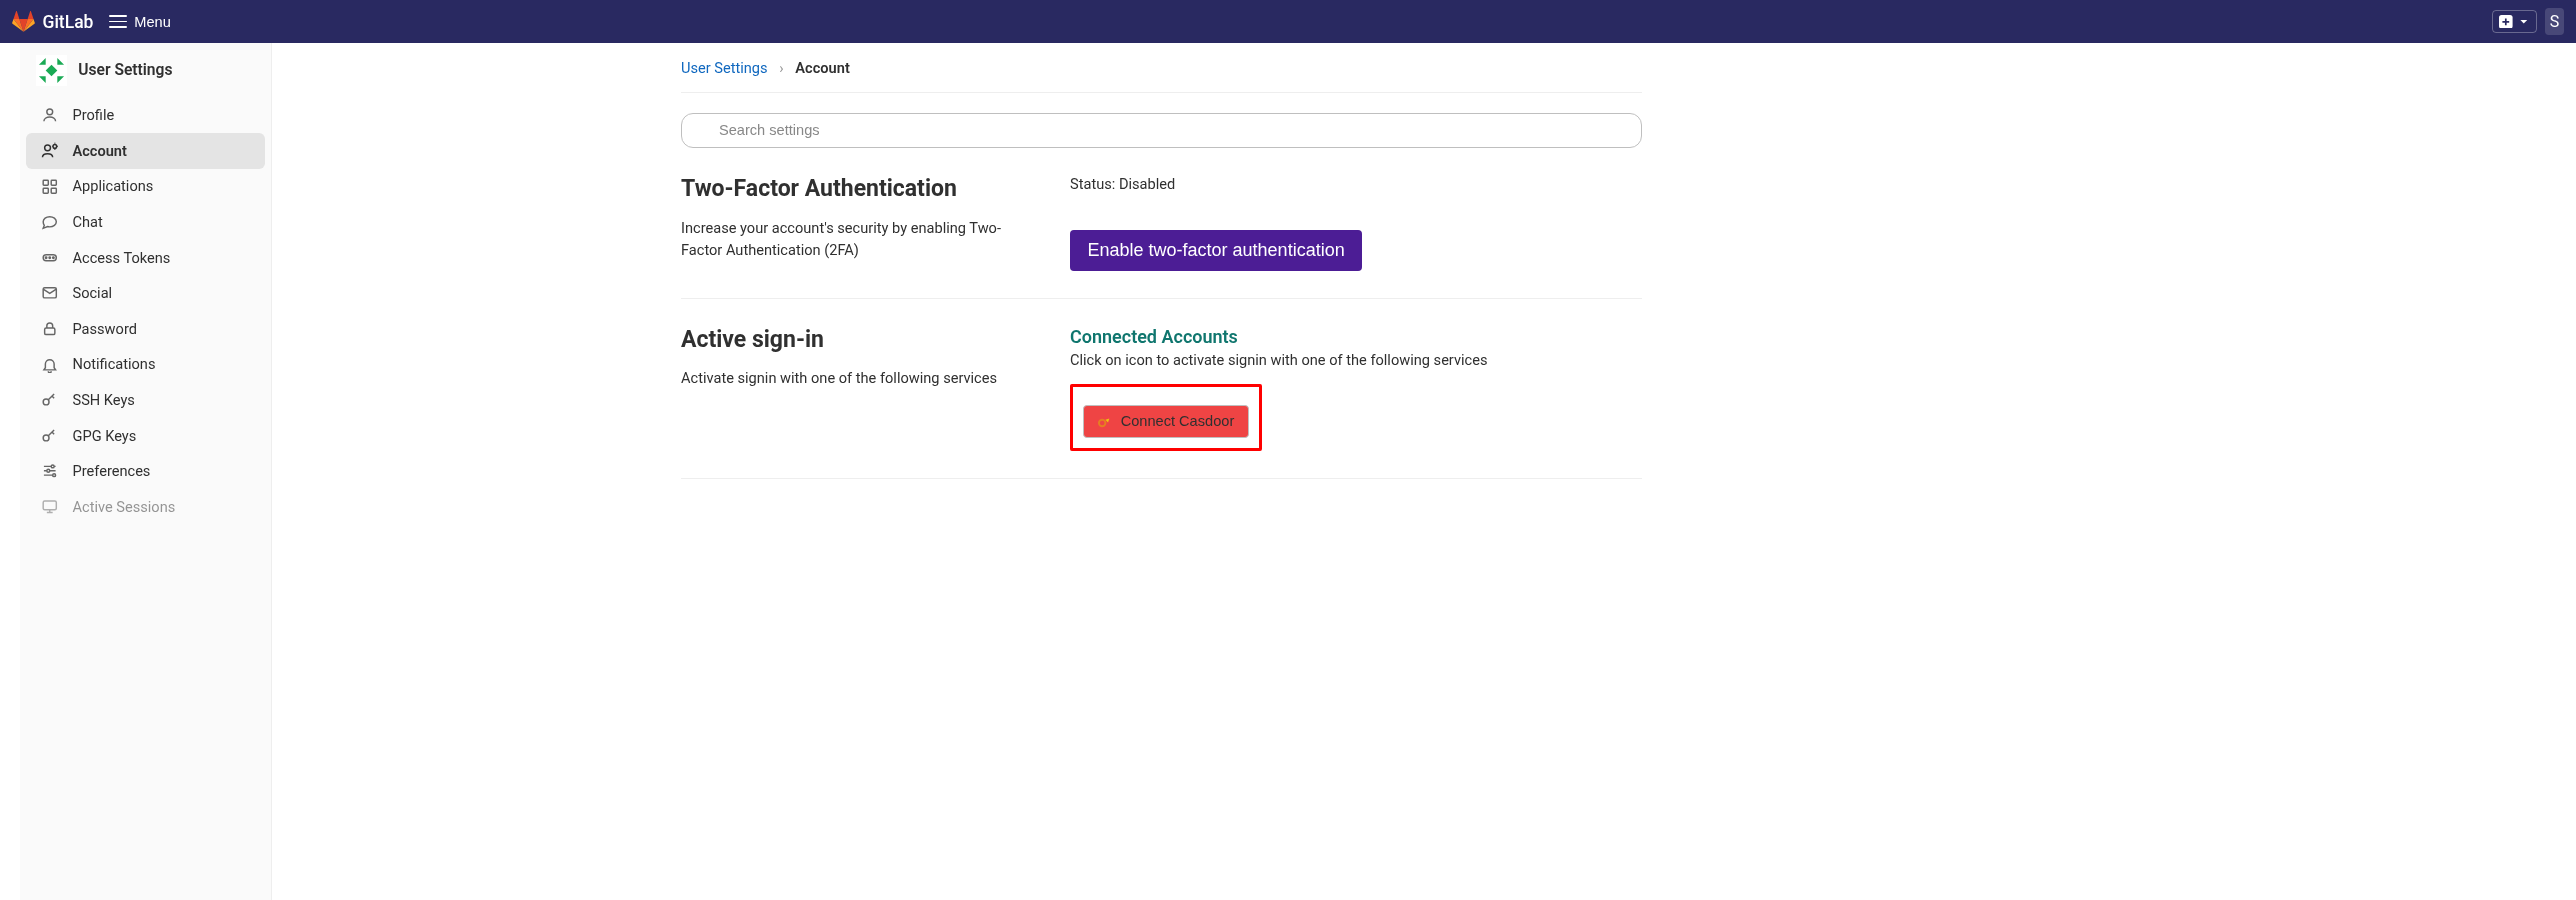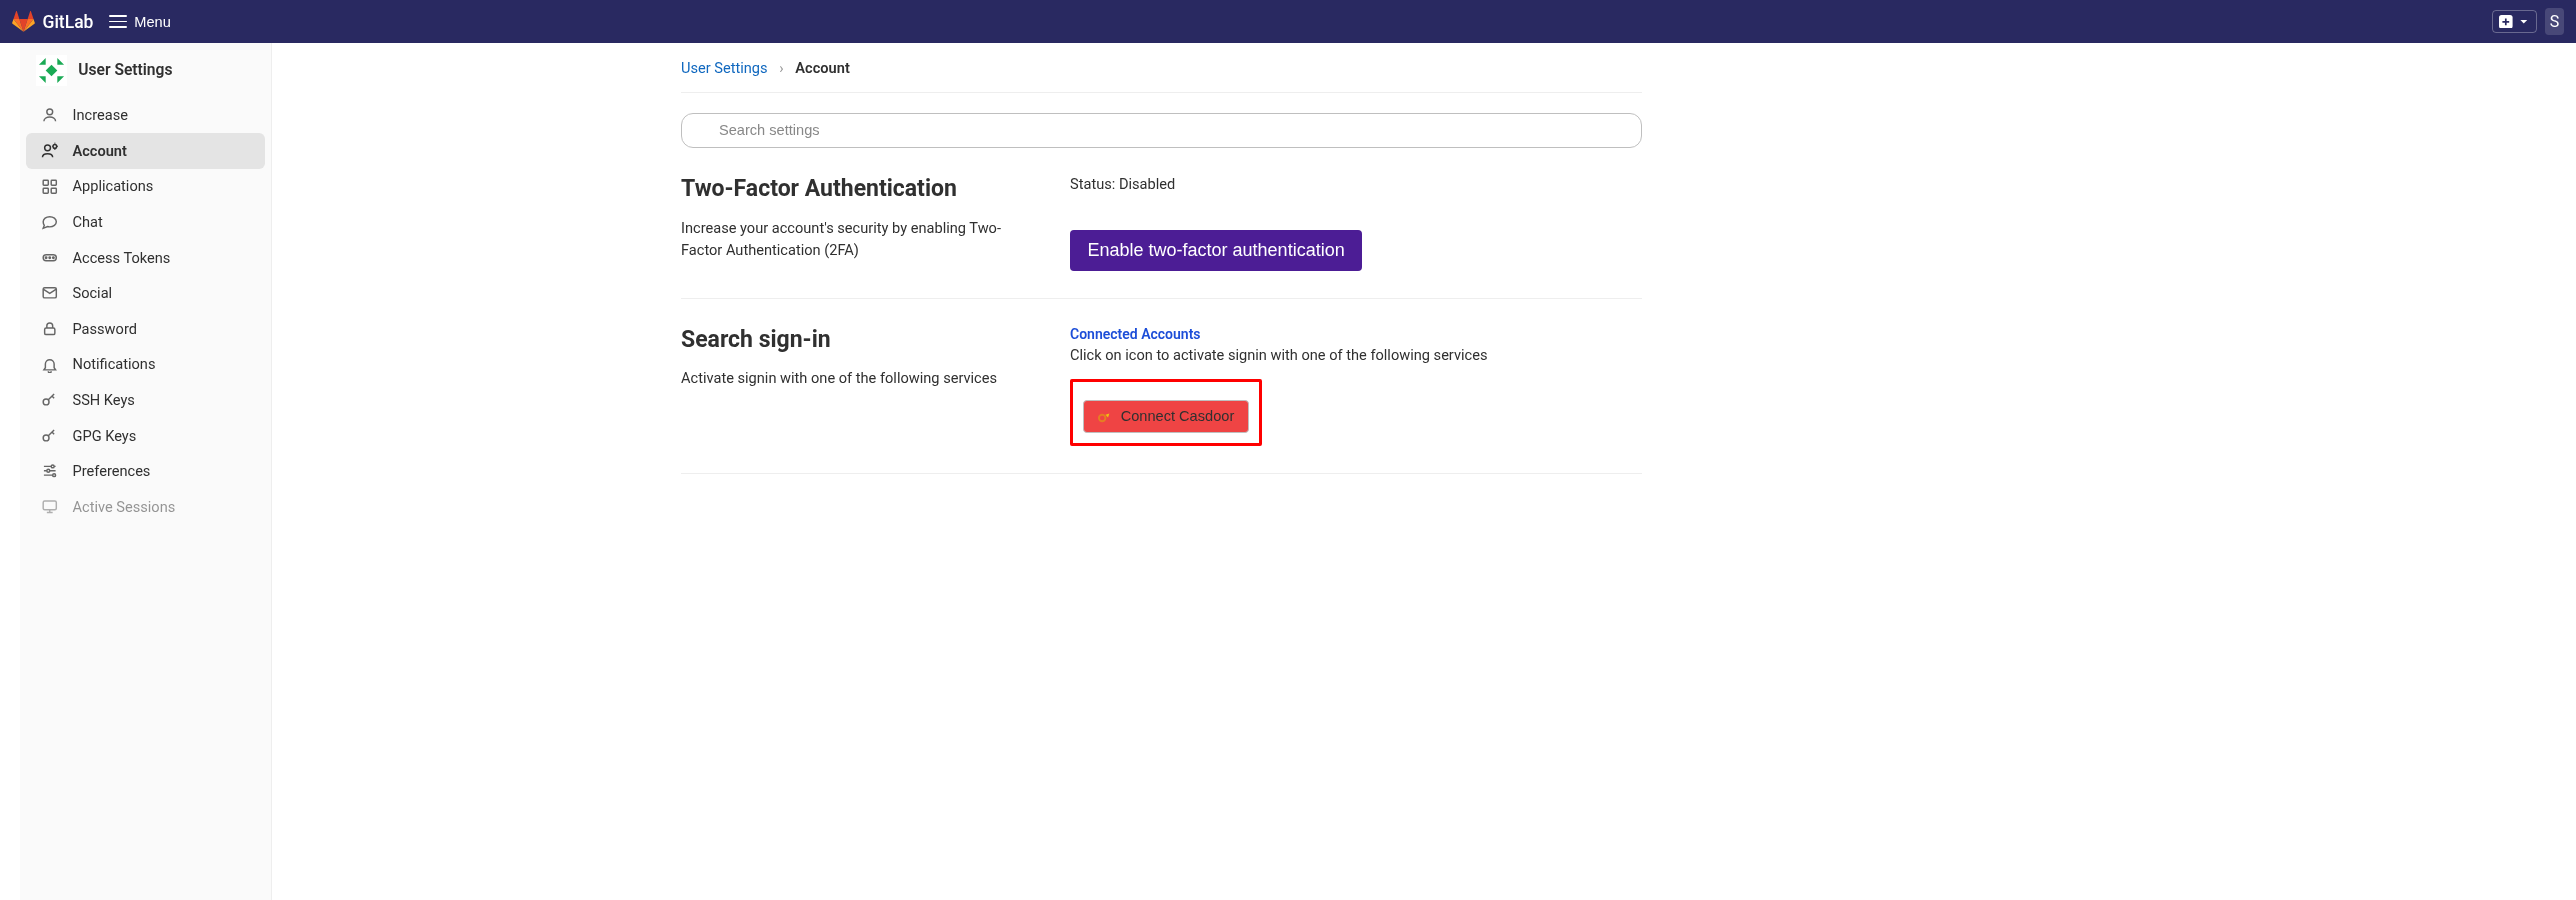--- a/index.html
+++ b/index.html
@@ -103,21 +103,21 @@
     .section-left p { font-size:14.6px; color:#303030; line-height:1.5; max-width:331px;}
     .section-right { flex:1; }
     .status-text { font-size:14.6px; color:#303030; }
 
     .btn-primary {
       display:inline-block; margin-top:37px;
       background:#4c1d95; color:#fff;
       padding:9.7px 17.5px; border:none; border-radius:3.9px;
       font-size:18px; cursor:pointer;
     }
-    .conn-heading { font-size:14px; font-weight:600; color:#1d4ed8; margin-bottom:3.9px;}
+    .conn-heading { font-size:18px; font-weight:600; color:#0f766e; margin-bottom:3.9px;}
     .conn-sub { font-size:14.6px; color:#303030; margin-bottom:15.6px;}
 
     .highlight-box {
       display:inline-block;
       border: 3.9px solid #f00;
       padding: 17.5px 9.7px 9.7px;
       border-radius:1.9px;
     }
     .connect-btn {
       display:inline-flex; align-items:center; gap:7.8px;
@@ -186,21 +186,21 @@
           </svg>
       </span>
       <span>User Settings</span>
     </div>
 
     <div class="nav-item">
       <svg class="nav-icon" viewBox="0 0 24 24" fill="none" stroke="currentColor" stroke-width="2">
           <circle cx="12" cy="8" r="4"></circle>
           <path d="M4 21c0-4 4-6 8-6s8 2 8 6"></path>
         </svg>
-      <span>Increase</span>
+      <span>Profile</span>
     </div>
     <div class="nav-item active">
       <svg class="nav-icon" viewBox="0 0 24 24" fill="none" stroke="currentColor" stroke-width="2">
           <circle cx="9" cy="8" r="4"></circle>
           <path d="M2 21c0-3 3-5 7-5s7 2 7 5"></path>
           <circle cx="19" cy="6" r="2.5"></circle>
           <path d="M19 1v1M19 10v1M15 6h1M22 6h1"></path>
         </svg>
       <span>Account</span>
     </div>
@@ -304,21 +304,21 @@
           <p>Increase your account's security by enabling Two-Factor Authentication (2FA)</p>
         </div>
         <div class="section-right">
           <div class="status-text">Status: Disabled</div>
           <button class="btn-primary">Enable two-factor authentication</button>
         </div>
       </div>
 
       <div class="section-row" style="border-bottom:1px solid #eee;">
         <div class="section-left">
-          <h2>Search sign-in</h2>
+          <h2>Active sign-in</h2>
           <p>Activate signin with one of the following services</p>
         </div>
         <div class="section-right">
           <div class="conn-heading">Connected Accounts</div>
           <div class="conn-sub">Click on icon to activate signin with one of the following services</div>
           <div class="highlight-box">
             <button class="connect-btn">
               <svg class="provider-icon" viewBox="0 0 24 24">
                   <circle cx="8" cy="14" r="5" fill="none" stroke="#e67e22" stroke-width="3"></circle>
                   <path d="M13 9l6-2-2 6" fill="#f1c40f"></path>

